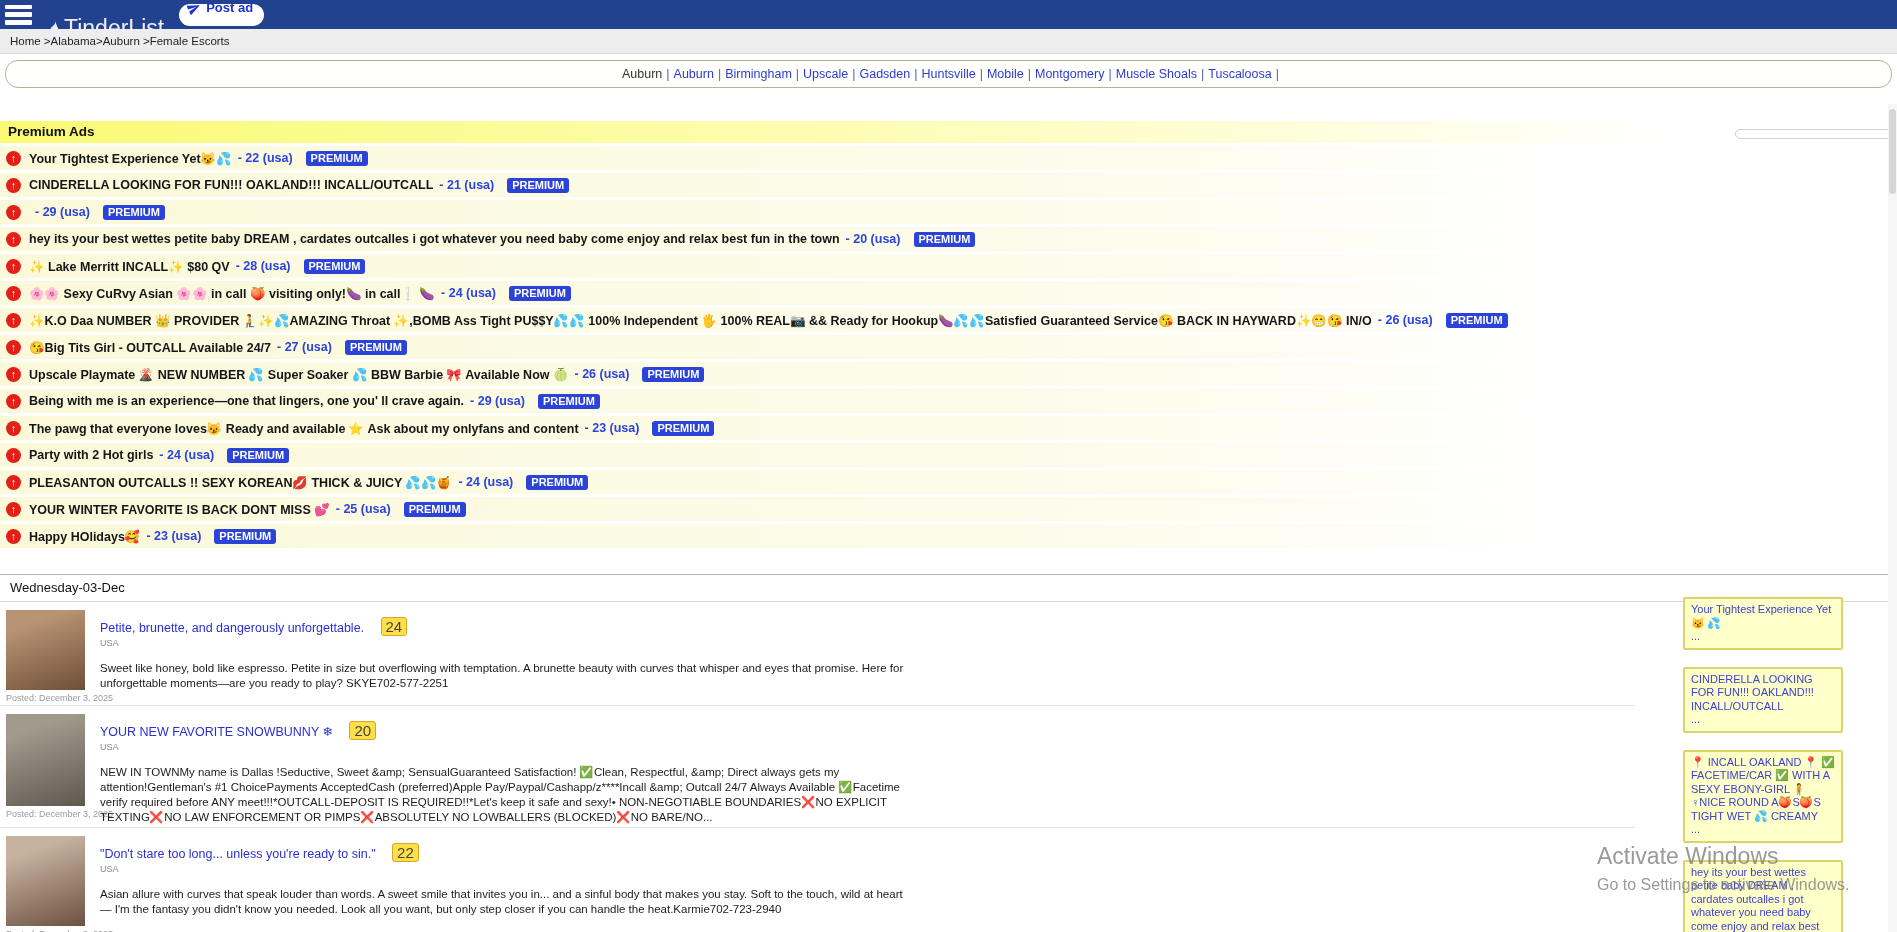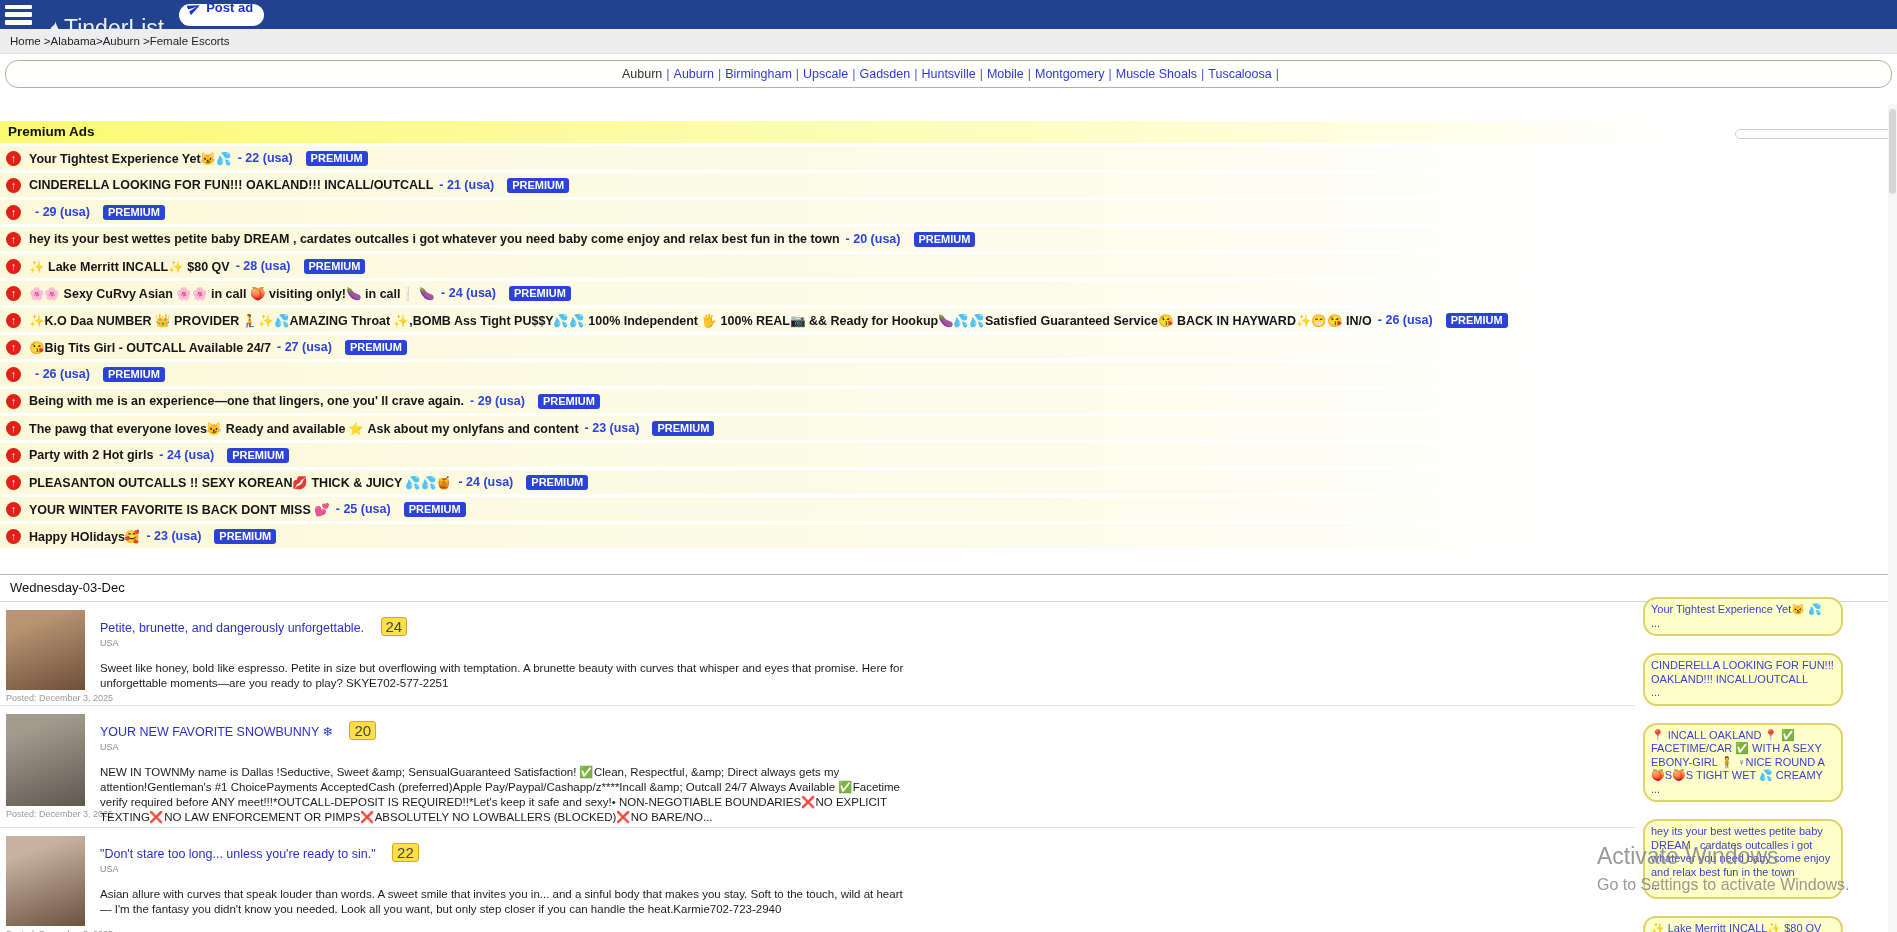--- a/index.html
+++ b/index.html
@@ -57,22 +57,22 @@
   .posted{font-size:9px;color:#9a9a9a;margin-top:3px;white-space:nowrap;}
   .lbody{padding-top:7px;}
   .ltitle{font-size:12.5px;color:#2a2fd0;cursor:pointer;text-decoration:none;}
   .age-badge{display:inline-block;margin-left:12px;border:1px solid #d9a62a;border-radius:3px;
              padding:0 4px;font-size:15px;color:#444;background:#fde047;}
   .lloc{font-size:9px;color:#888;margin-top:2px;}
   .ltext{font-size:11.5px;color:#1c1c1c;margin-top:13px;max-width:805px;line-height:15px;}
 
   
   .sidebar{position:absolute;left:1643px;top:597px;width:200px;z-index:5;}
-  .sbox{border:2px solid #ded26b;background:#ffffca;border-radius:14px;padding:4px 6px;
-        margin-bottom:17px;font-size:11px;line-height:13.5px;box-sizing:border-box;}
+  .sbox{border:2px solid #ded26b;background:#ffffca;border-radius:2px;padding:4px 6px;
+        margin-bottom:17px;font-size:11px;line-height:13.5px;box-sizing:border-box;margin-left:40px;}
   .stext{color:#3a43cf;cursor:pointer;}
   .smore{color:#3a43cf;}
 
   
   .watermark{position:absolute;left:1597px;top:843px;color:#808080;opacity:.8;z-index:30;pointer-events:none;}
   .wm1{font-size:23px;}
   .wm2{font-size:16px;margin-top:6px;}
 
   
   .ph-box{position:absolute;left:1735px;top:129px;width:156px;height:8px;border:1px solid #cfcfcf;
@@ -189,20 +189,21 @@
 
   <div class="prow">
     <span class="up-icon">↑</span>
     <span class="ptitle">😘Big Tits Girl - OUTCALL Available 24/7</span>
     <span class="pmeta">- 27 (usa)</span>
     <span class="pbadge">PREMIUM</span>
   </div>
 
   <div class="prow">
     <span class="up-icon">↑</span>
+    <span class="ptitle">Upscale Playmate 🌋 NEW NUMBER 💦 Super Soaker 💦 BBW Barbie 🎀 Available Now 🍈</span>
     <span class="pmeta">- 26 (usa)</span>
     <span class="pbadge">PREMIUM</span>
   </div>
 
   <div class="prow">
     <span class="up-icon">↑</span>
     <span class="ptitle">Being with me is an experience—one that lingers, one you' ll crave again.</span>
     <span class="pmeta">- 29 (usa)</span>
     <span class="pbadge">PREMIUM</span>
   </div>

